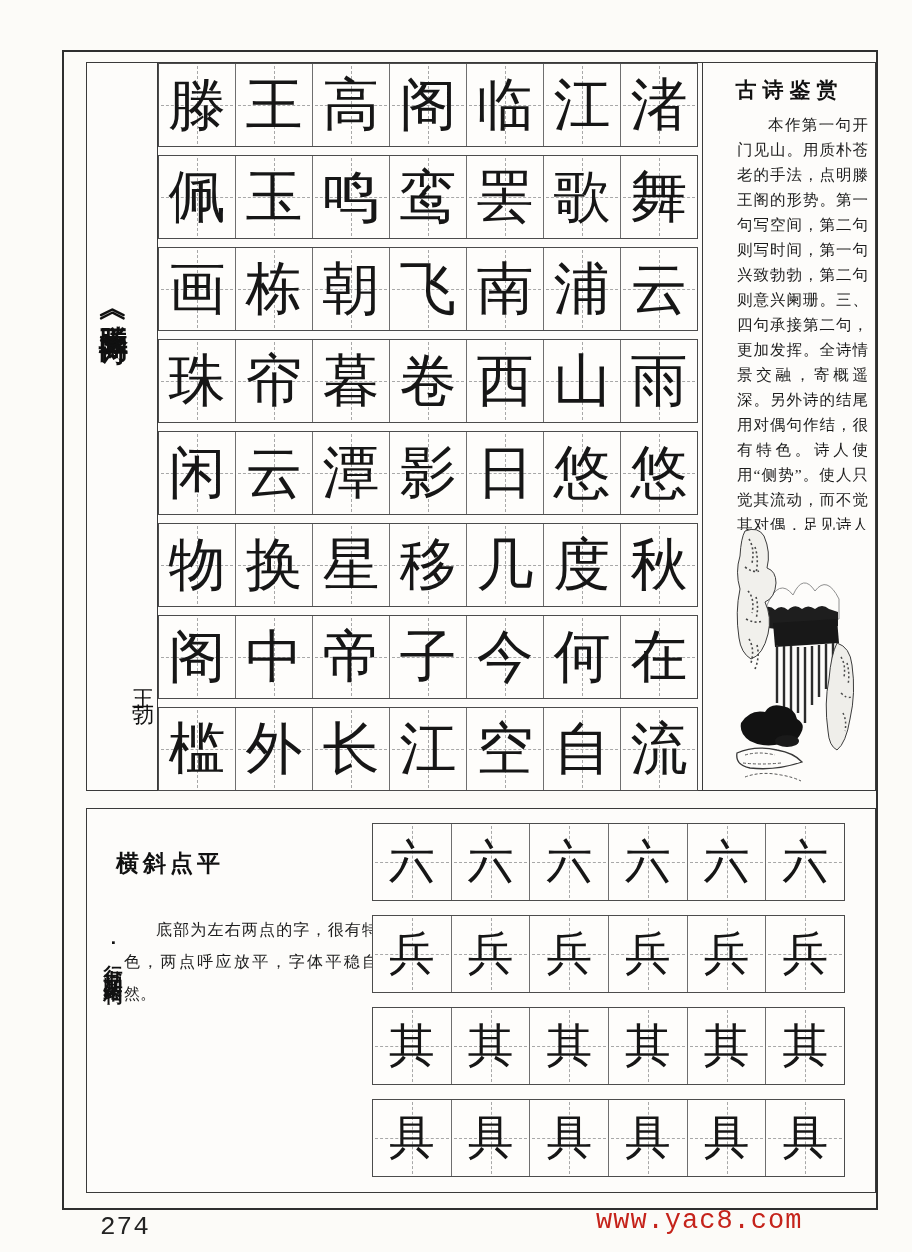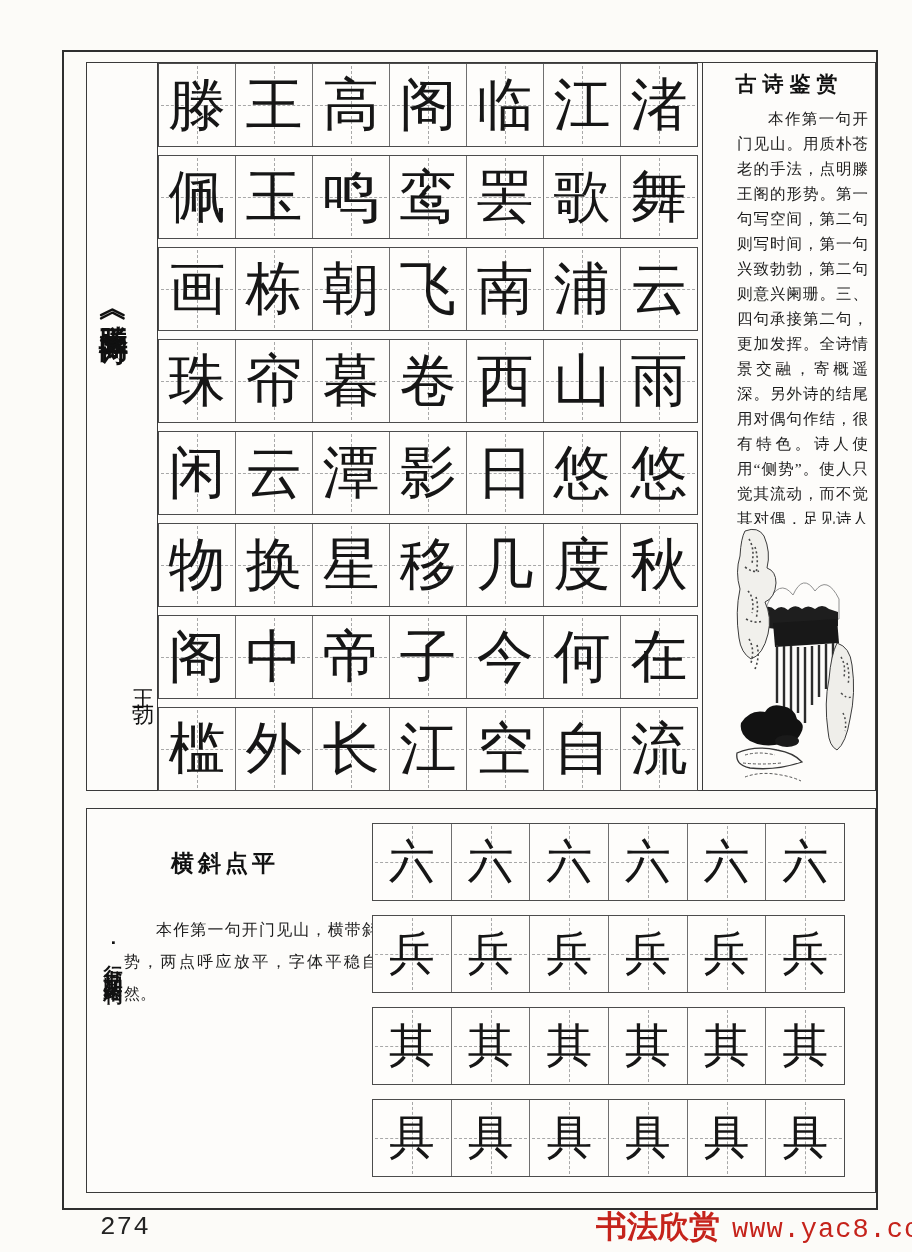--- a/index.html
+++ b/index.html
@@ -58,21 +58,21 @@
     position:absolute;inset:0;display:flex;align-items:center;justify-content:center;
     font-family:cursive;color:#161616;
   }
   .char-lg{font-size:57px;}
   .char-md{font-size:46px;}
 
   
   .sidebar{
     left:702px;top:62px;width:174px;height:729px;
     border-left:1px solid #3a3a3a;box-sizing:border-box;
-    padding:6px 8px;overflow:hidden;
+    padding:12px 8px;overflow:hidden;
   }
   .sidebar-title{
     font-family:"Liberation Sans",sans-serif;font-weight:bold;
     font-size:21px;letter-spacing:6px;text-align:center;
     margin:2px 0 8px 0;color:#111;
   }
   .sidebar-body{
     font-family:"Liberation Serif",serif;
     font-size:15.5px;line-height:25px;text-align:justify;
     text-indent:2em;color:#1c1c1c;max-height:418px;overflow:hidden;margin-left:26px;
@@ -87,21 +87,21 @@
     left:86px;top:808px;width:790px;height:385px;
     border:1px solid #3a3a3a;box-sizing:border-box;background:#fdfcfa;
   }
   .series-label{
     left:100px;top:940px;height:170px;
     writing-mode:vertical-rl;
     font-family:"Liberation Sans",sans-serif;font-weight:bold;
     font-size:19px;letter-spacing:4px;color:#111;
   }
   .lesson-title{
-    left:116px;top:848px;width:218px;text-align:center;
+    left:116px;top:848px;width:218px;
     font-family:"Liberation Sans",sans-serif;font-weight:bold;
     font-size:23px;letter-spacing:4px;color:#111;
   }
   .lesson-body{
     left:124px;top:914px;width:254px;
     font-family:"Liberation Serif",serif;
     font-size:16px;line-height:32px;text-align:justify;text-indent:2em;
     color:#1c1c1c;
   }
   .practice-grid{
@@ -449,21 +449,21 @@
     <ellipse cx="72" cy="214" rx="12" ry="6" fill="#1a1a1a"></ellipse>
     <path d="M22,226 q18,-8 40,-3 q17,3 25,12 q-26,9 -52,6 q-15,-3 -13,-15 Z" fill="none" stroke="#383838" stroke-width="1.3"></path>
     <path d="M30,228 q14,-4 30,0 M28,236 q18,2 38,0 M30,250 q16,-6 36,-2 q12,2 20,6" fill="none" stroke="#555" stroke-width="1" stroke-dasharray="3 2"></path>
   </svg>
 </div>
 
 <div class="abs lower-box"></div>
 
 <div class="abs series-label">·行书间架结构·</div>
 <div class="abs lesson-title">横斜点平</div>
-<div class="abs lesson-body">本作第一句开门见山，横带斜势，两点呼应放平，字体平稳自然。</div>
+<div class="abs lesson-body">底部为左右两点的字，很有特色，两点呼应放平，字体平稳自然。</div>
 
 <div class="abs practice-grid">
     <div class="strip">
       <div class="cell">
         <i class="gv"></i>
         <i class="gh"></i>
         <span class="glyph char-md">六</span>
       </div>
       <div class="cell">
         <i class="gv"></i>
@@ -584,15 +584,14 @@
       <div class="cell">
         <i class="gv"></i>
         <i class="gh"></i>
         <span class="glyph char-md">具</span>
       </div>
     </div>
   </div>
 
 <div class="abs page-number">274</div>
 <div class="abs watermark">
-  <span class="watermark-brand">书法欣赏</span>
   <span class="watermark-url">www.yac8.com</span>
 </div>
 
 </body></html>

